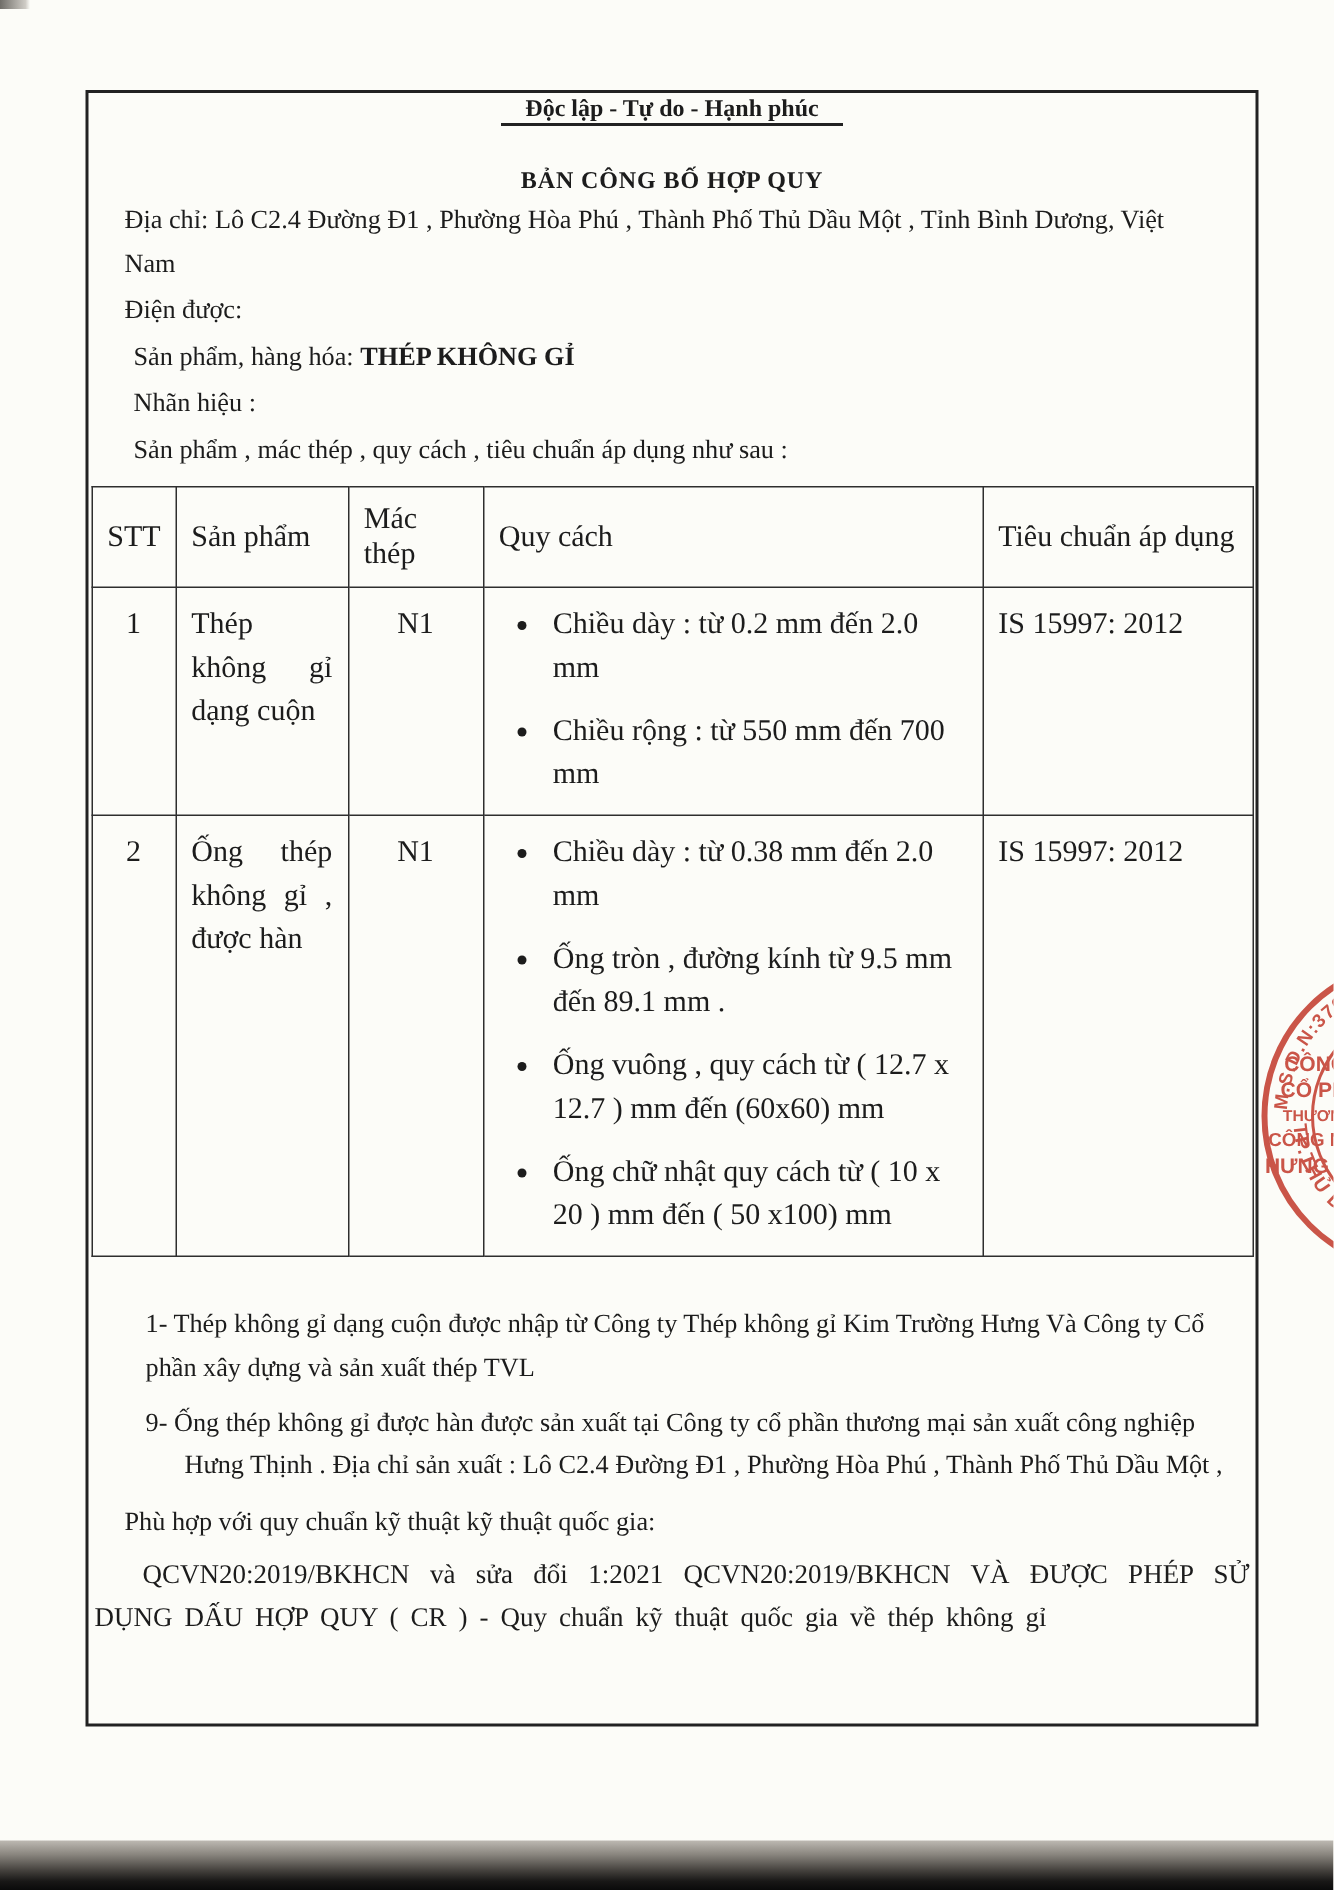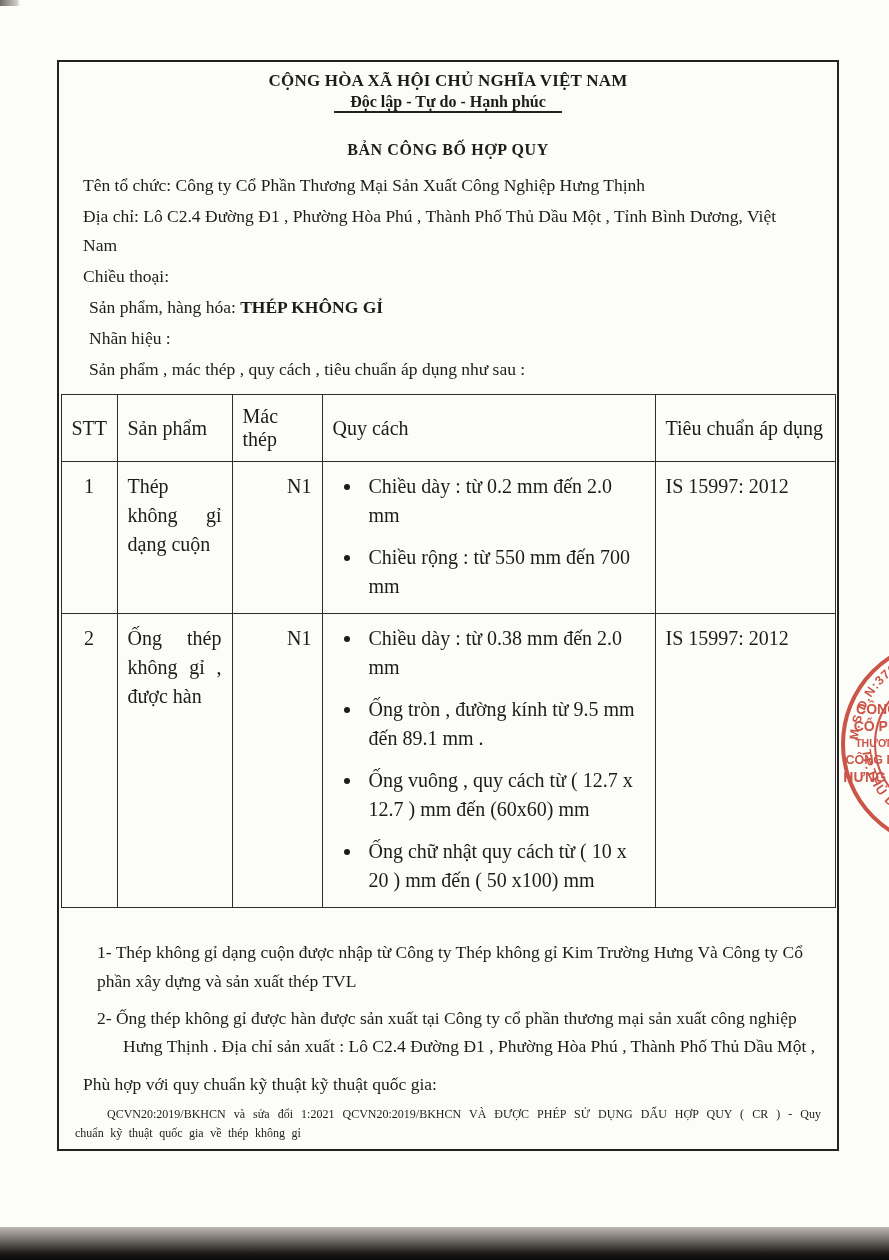--- a/index.html
+++ b/index.html
@@ -48,57 +48,55 @@
     border-collapse:collapse; width:774px; margin:10px auto 0;
     font-size:20px; table-layout:fixed;
   }
   table.spec th, table.spec td { border:1.6px solid #2e2e2e; }
   table.spec th {
     font-weight:normal; text-align:left; vertical-align:middle; padding:10px 10px;
   }
   table.spec td { vertical-align:top; padding:10px 10px; line-height:1.45; }
   th.c-stt, td.c-stt { text-align:center; }
   td.c-prod { text-align:justify; padding-right:12px; }
-  td.c-grade { text-align:right; padding-left:16px; }
+  td.c-grade { text-align:center; padding-left:16px; }
   ul.specs { margin:0; padding-left:30px; }
   ul.specs li { margin-bottom:13px; padding-left:6px; }
   ul.specs li:last-child { margin-bottom:2px; }
 
   .notes { margin-top:30px; font-size:17.5px; }
   .note { padding:0 12px 0 38px; line-height:1.62; margin:0 0 9px; }
   .note-hang { padding-left:64px; text-indent:-26px; }
   .plain { padding-left:24px; margin:0 0 6px; }
   .conform {
-    padding:0 16px; text-indent:32px; text-align:justify;
-    line-height:1.62; word-spacing:3.5px; margin:4px 0 0; font-size:12px;
+    padding:0 4px; text-indent:32px; text-align:justify;
+    line-height:1.62; word-spacing:3.5px; margin:4px 0 0; font-size:18px;
   }
 
   
   .stamp {
     position:absolute; left:836px; top:634px; width:220px; height:220px;
     opacity:.86; z-index:5;
     font-family:"Liberation Sans", sans-serif;
   }
 </style>
 </head>
 <body>
 
 <div class="frame">
 
   <div class="center">
-    <div class="nh1">CỘNG HÒA XÃ HỘI CHỦ NGHĨA VIỆT NAM</div>
     <div class="nh2-wrap">
       <span class="nh2">Độc lập - Tự do - Hạnh phúc</span>
     </div>
     <div class="doc-title">BẢN CÔNG BỐ HỢP QUY</div>
   </div>
 
-  <p class="para first-para">Tên tổ chức: Công ty Cổ Phần Thương Mại Sản Xuất Công Nghiệp Hưng Thịnh</p>
   <p class="para">Địa chỉ: Lô C2.4 Đường Đ1 , Phường Hòa Phú , Thành Phố Thủ Dầu Một , Tỉnh Bình Dương, Việt Nam</p>
-  <p class="para">Chiều thoại:</p>
+  <p class="para">Điện được:</p>
   <p class="para indent1"><span>Sản phẩm, hàng hóa: </span><span class="b">THÉP KHÔNG GỈ</span></p>
   <p class="para indent1">Nhãn hiệu :</p>
   <p class="para indent1">Sản phẩm , mác thép , quy cách , tiêu chuẩn áp dụng như sau :</p>
 
   <table class="spec">
     <colgroup>
       <col style="width:56px">
         <col style="width:115px">
         <col style="width:90px">
         <col style="width:333px">
@@ -138,21 +136,21 @@
             <li>Ống chữ nhật quy cách từ ( 10 x 20 ) mm đến ( 50 x100) mm</li>
           </ul>
         </td>
         <td>IS 15997: 2012</td>
       </tr>
     </tbody>
   </table>
 
   <div class="notes">
     <p class="note">1- Thép không gỉ dạng cuộn được nhập từ Công ty Thép không gỉ Kim Trường Hưng Và Công ty Cổ phần xây dựng và sản xuất thép TVL</p>
-    <p class="note note-hang">2- Ống thép không gỉ được hàn được sản xuất tại Công ty cổ phần thương mại sản xuất công nghiệp Hưng Thịnh . Địa chỉ sản xuất : Lô C2.4 Đường Đ1 , Phường Hòa Phú , Thành Phố Thủ Dầu Một ,</p>
+    <p class="note note-hang">9- Ống thép không gỉ được hàn được sản xuất tại Công ty cổ phần thương mại sản xuất công nghiệp Hưng Thịnh . Địa chỉ sản xuất : Lô C2.4 Đường Đ1 , Phường Hòa Phú , Thành Phố Thủ Dầu Một ,</p>
     <p class="para plain">Phù hợp với quy chuẩn kỹ thuật kỹ thuật quốc gia:</p>
     <p class="conform">QCVN20:2019/BKHCN và sửa đổi 1:2021 QCVN20:2019/BKHCN VÀ ĐƯỢC PHÉP SỬ DỤNG DẤU HỢP QUY ( CR ) - Quy chuẩn kỹ thuật quốc gia về thép không gỉ</p>
   </div>
 
 </div>
 
 <svg class="stamp" viewBox="0 0 220 220" aria-hidden="true">
   <defs>
     <path id="arcTop" d="M 22,110 A 88,88 0 0 1 198,110"></path>
     <path id="arcBottom" d="M 26,110 A 84,84 0 0 0 194,110"></path>

